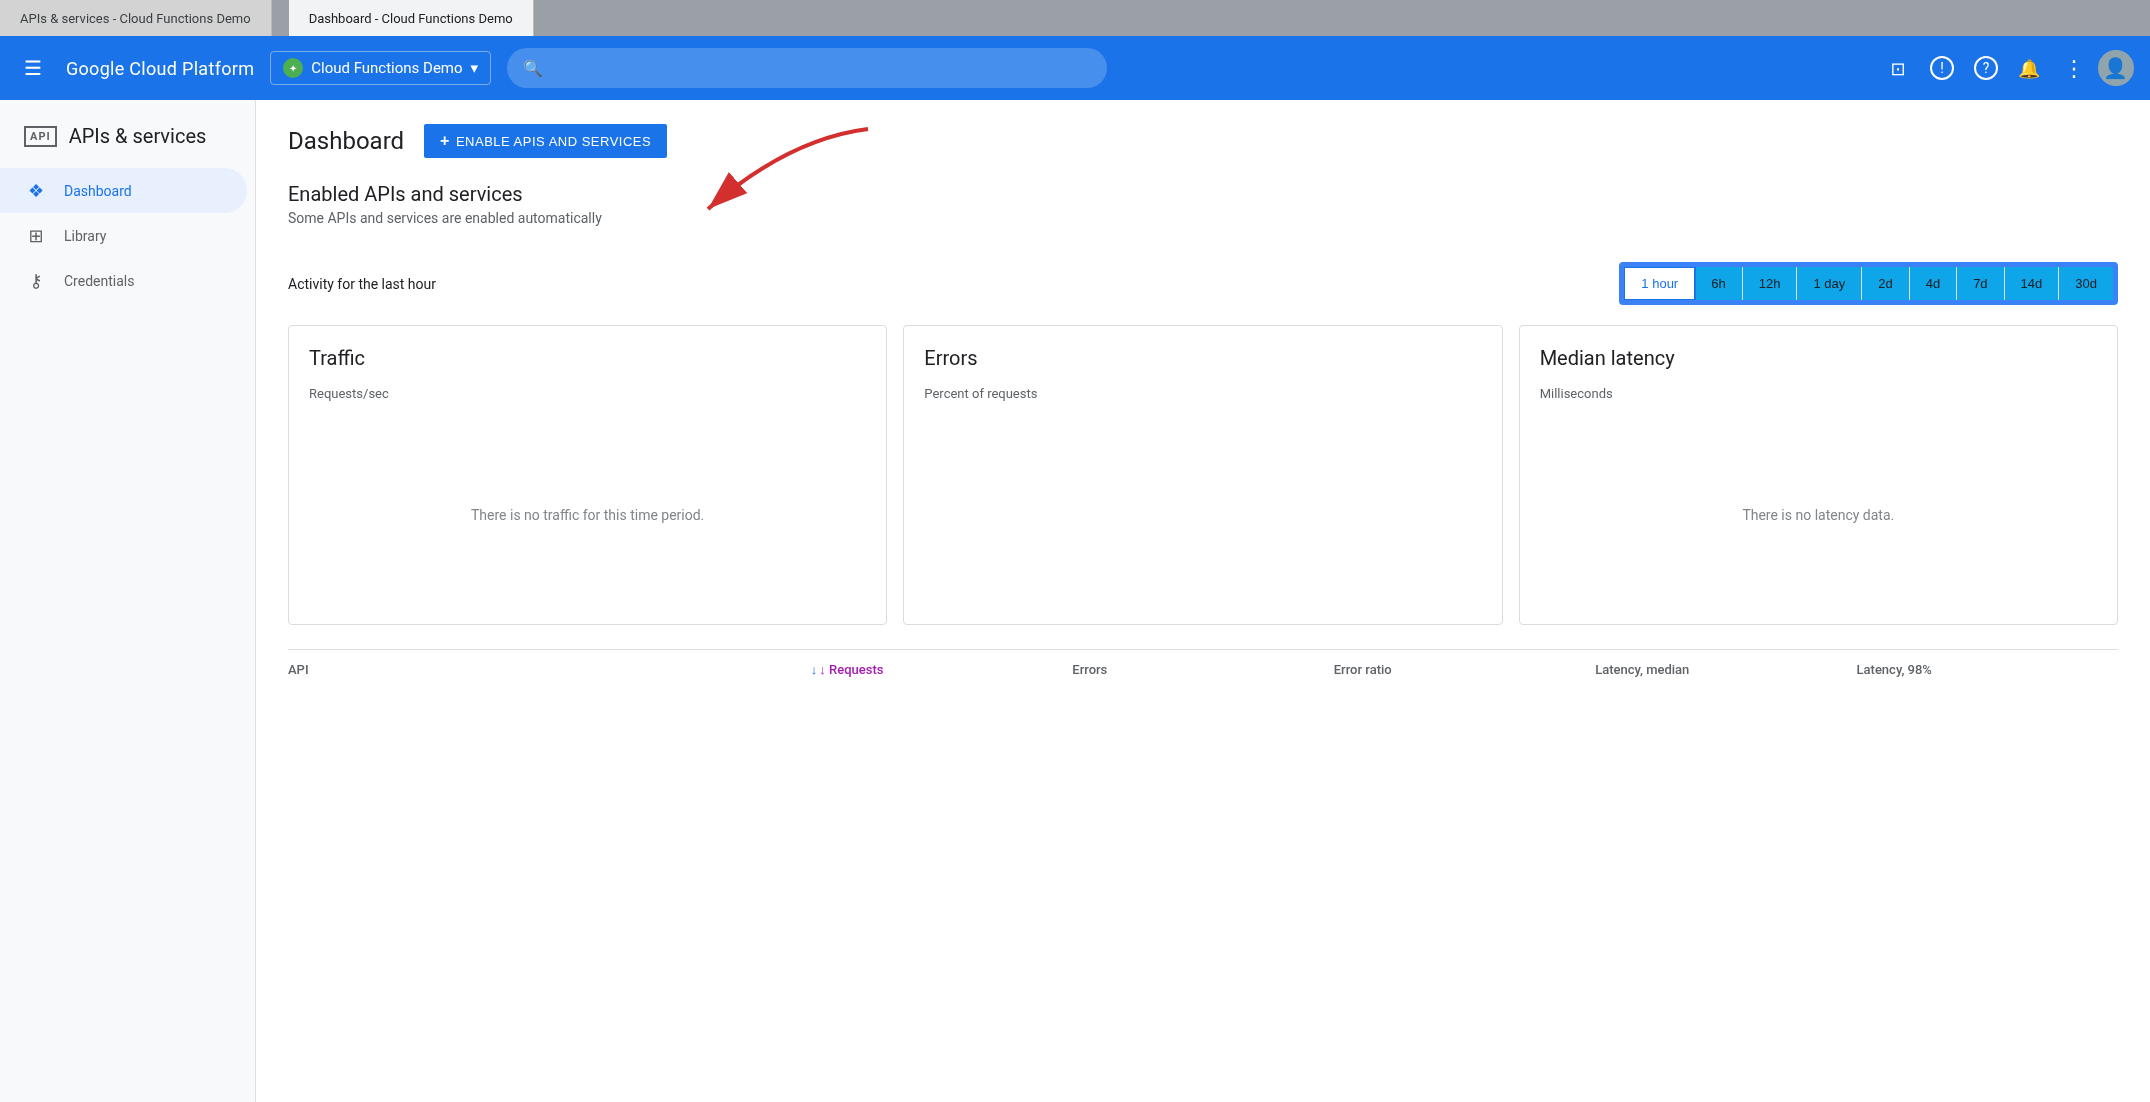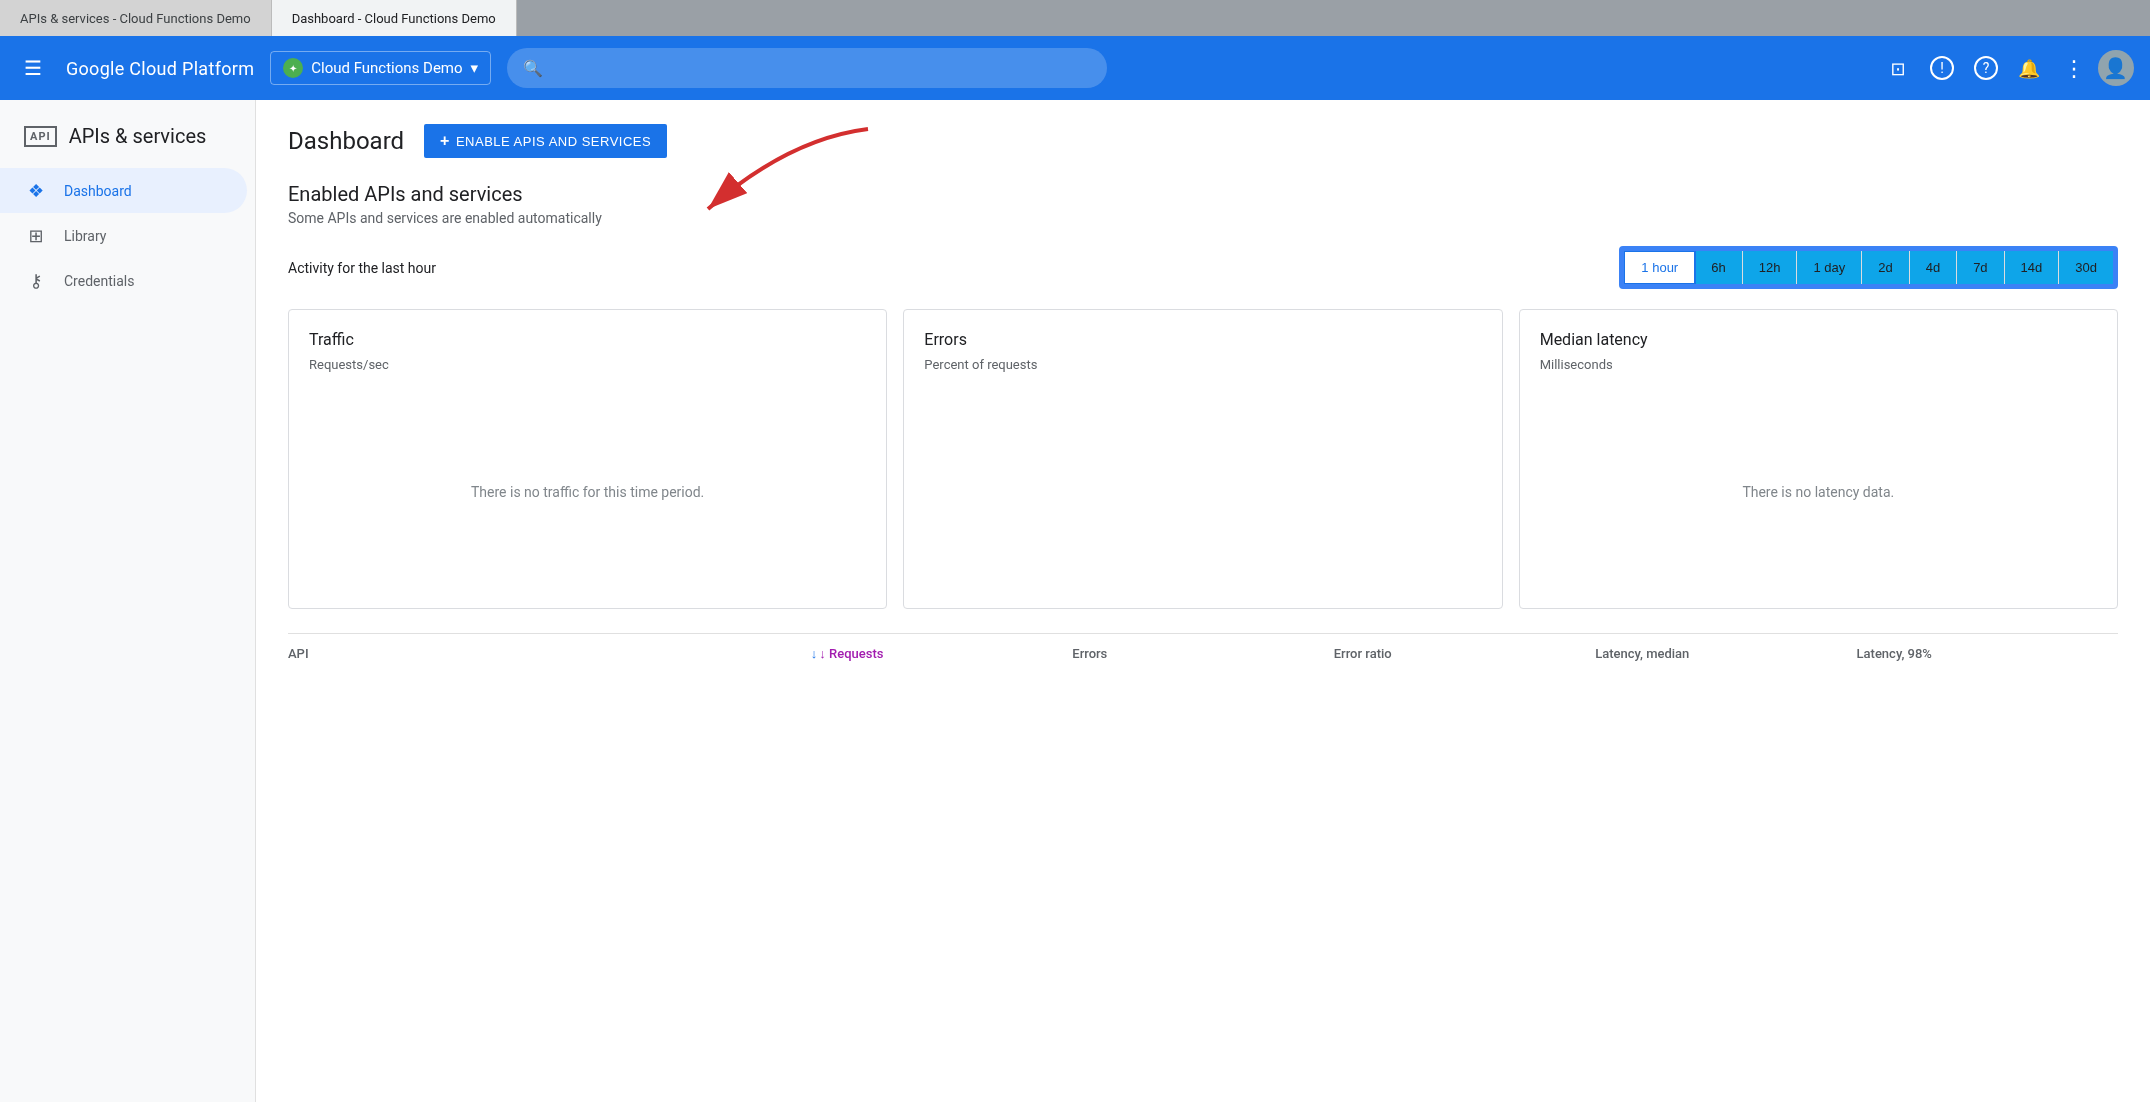--- a/index.html
+++ b/index.html
@@ -3,20 +3,21 @@
   <meta charset="utf-8">
   <style>
     * { box-sizing: border-box; margin: 0; padding: 0; }
     body { font-family: 'Roboto', Arial, sans-serif; font-size: 14px; background: #f1f3f4; color: #202124; }
 
     
     .browser-tabs {
       display: flex;
       background: #9aa0a6;
       height: 36px;
+      gap: 17px;
     }
     .browser-tab {
       display: flex;
       align-items: center;
       padding: 0 20px;
       height: 36px;
       font-size: 13px;
       color: #3c4043;
       background: #d3d3d3;
       border-right: 1px solid #bbb;
@@ -219,21 +220,21 @@
     }
 
     .section-title {
       font-size: 20px;
       font-weight: 400;
       margin-bottom: 4px;
     }
     .section-subtitle {
       font-size: 14px;
       color: #5f6368;
-      margin-bottom: 20px;
+      margin-bottom: 36px;
     }
 
     
     .time-filter-row {
       display: flex;
       align-items: center;
       justify-content: space-between;
       margin-bottom: 20px;
     }
     .activity-label {
@@ -275,24 +276,24 @@
     .card {
       border: 1px solid #dadce0;
       border-radius: 4px;
       padding: 20px;
       background: white;
       min-height: 300px;
       display: flex;
       flex-direction: column;
     }
     .card-title {
-      font-size: 16px;
+      font-size: 20px;
       font-weight: 400;
       color: #202124;
-      margin-bottom: 8px;
+      margin-bottom: 16px;
     }
     .card-subtitle {
       font-size: 13px;
       color: #5f6368;
       margin-bottom: 24px;
     }
     .card-empty {
       flex: 1;
       display: flex;
       align-items: center;

